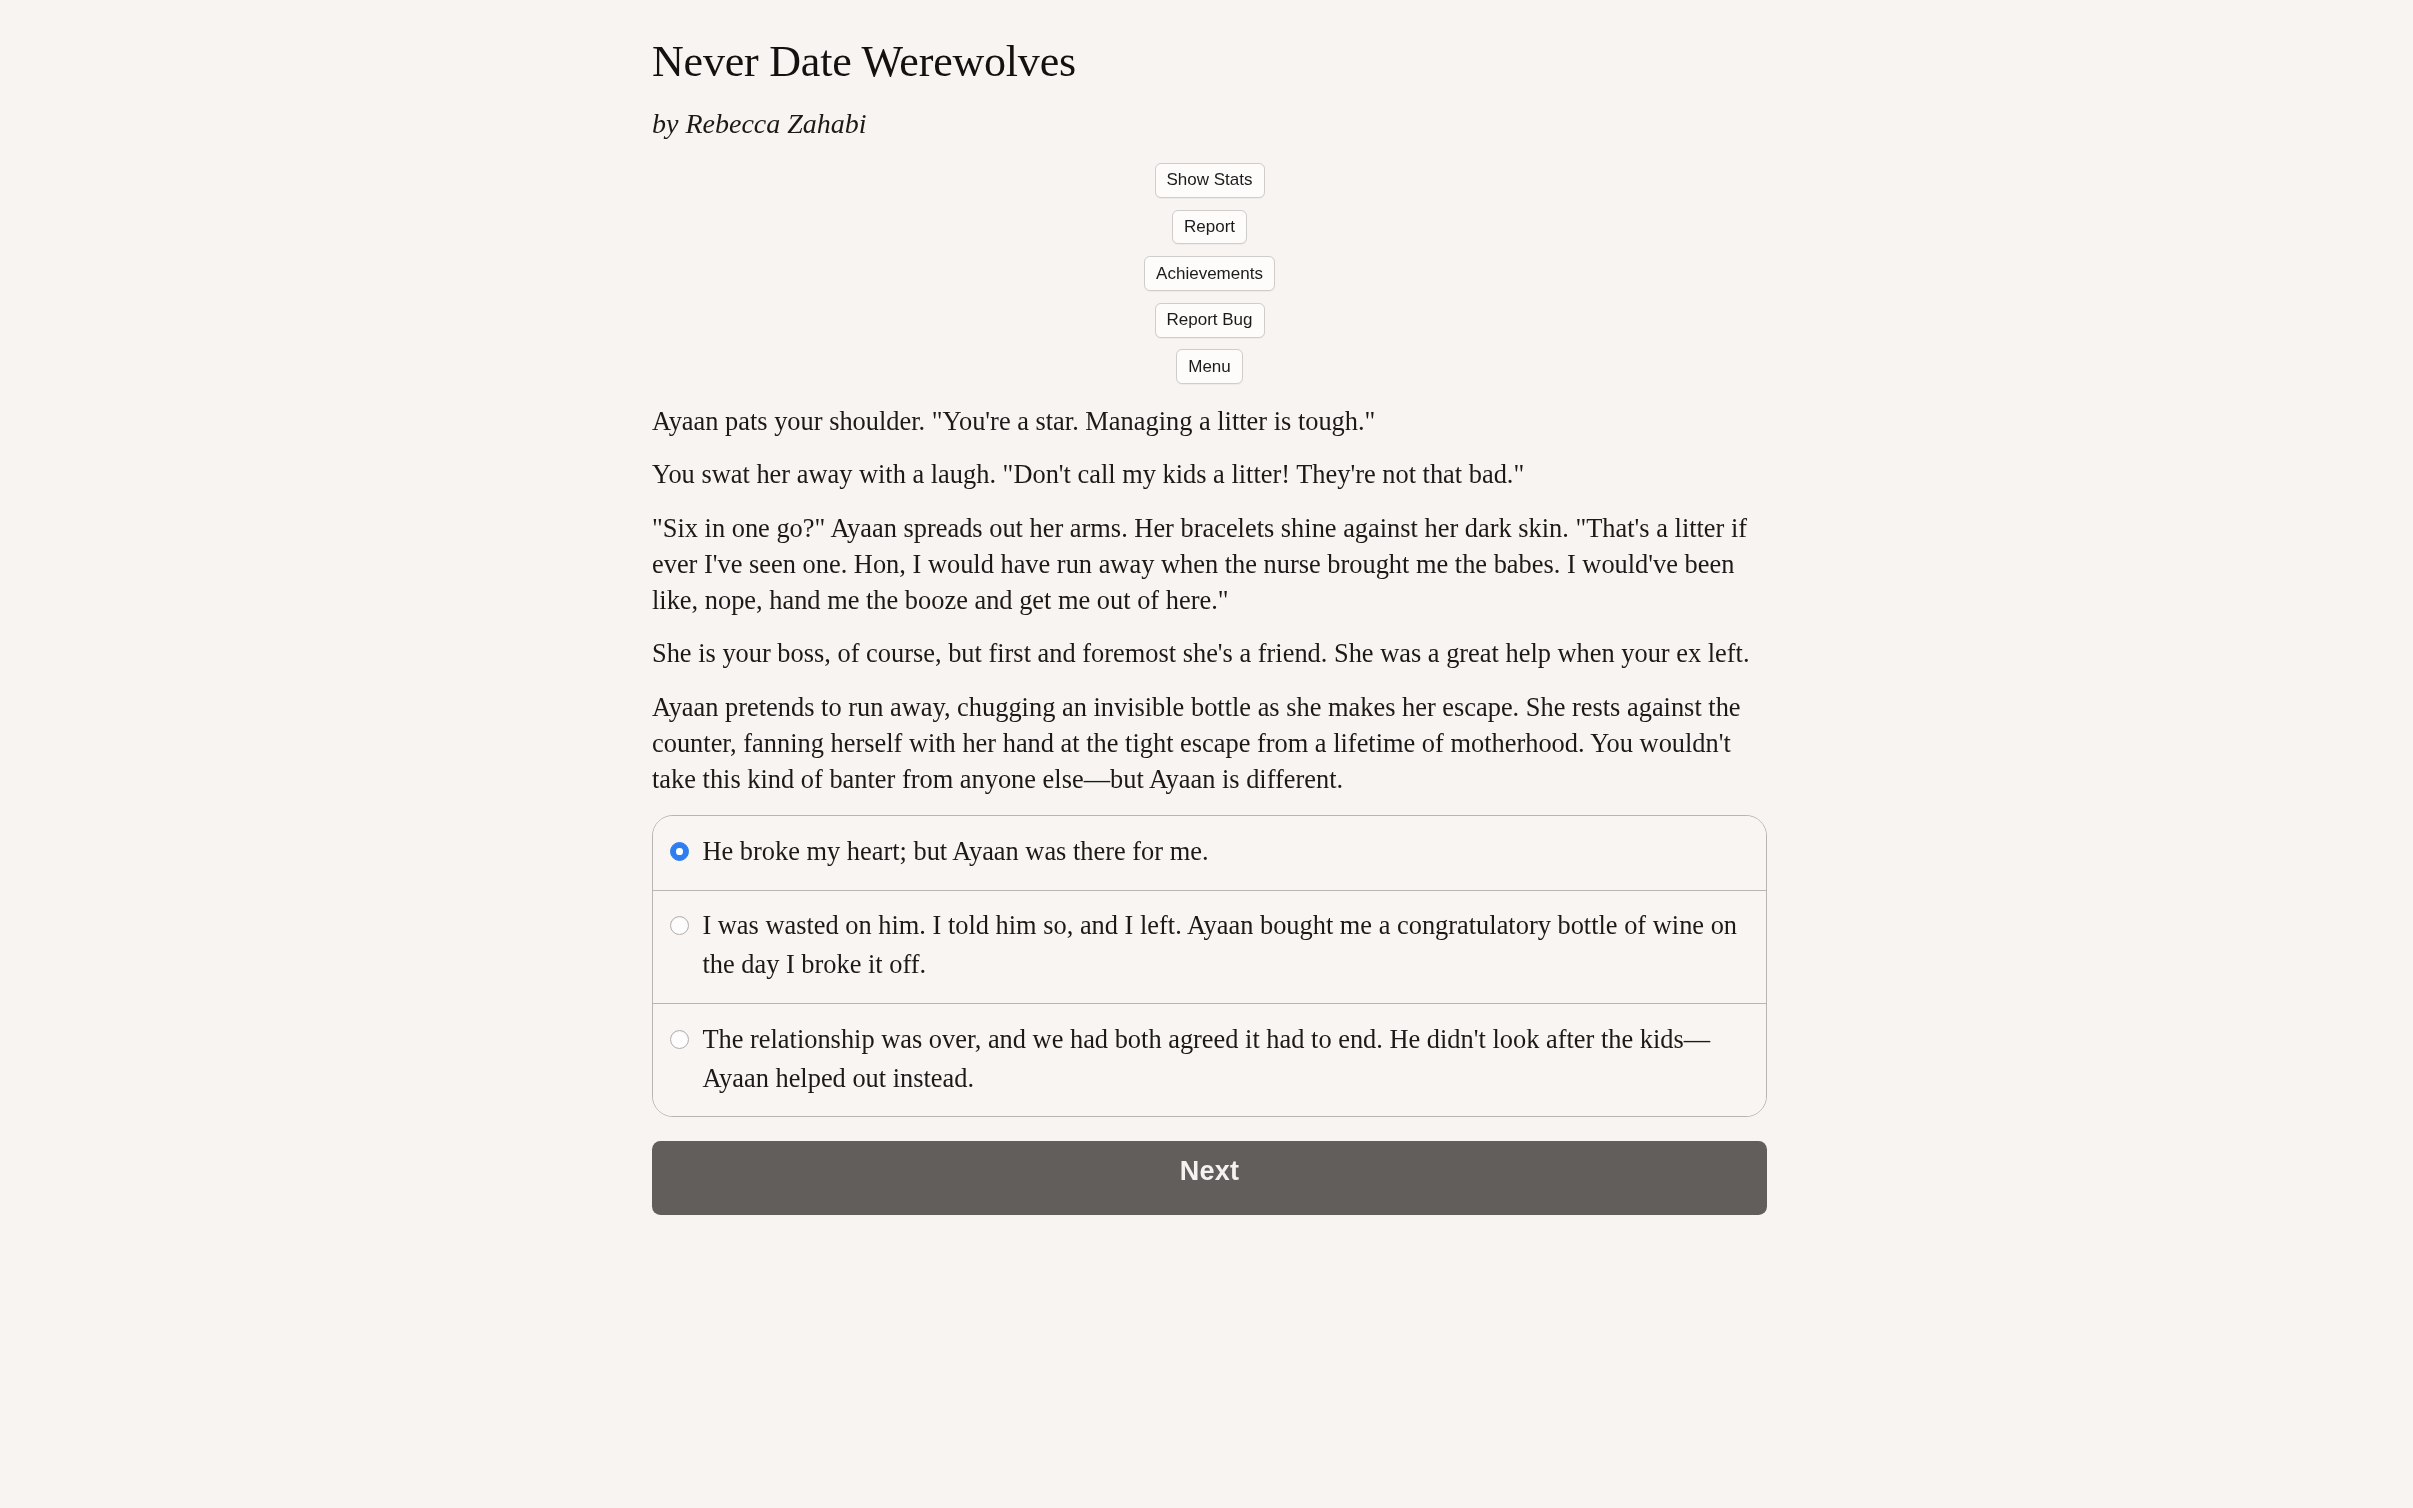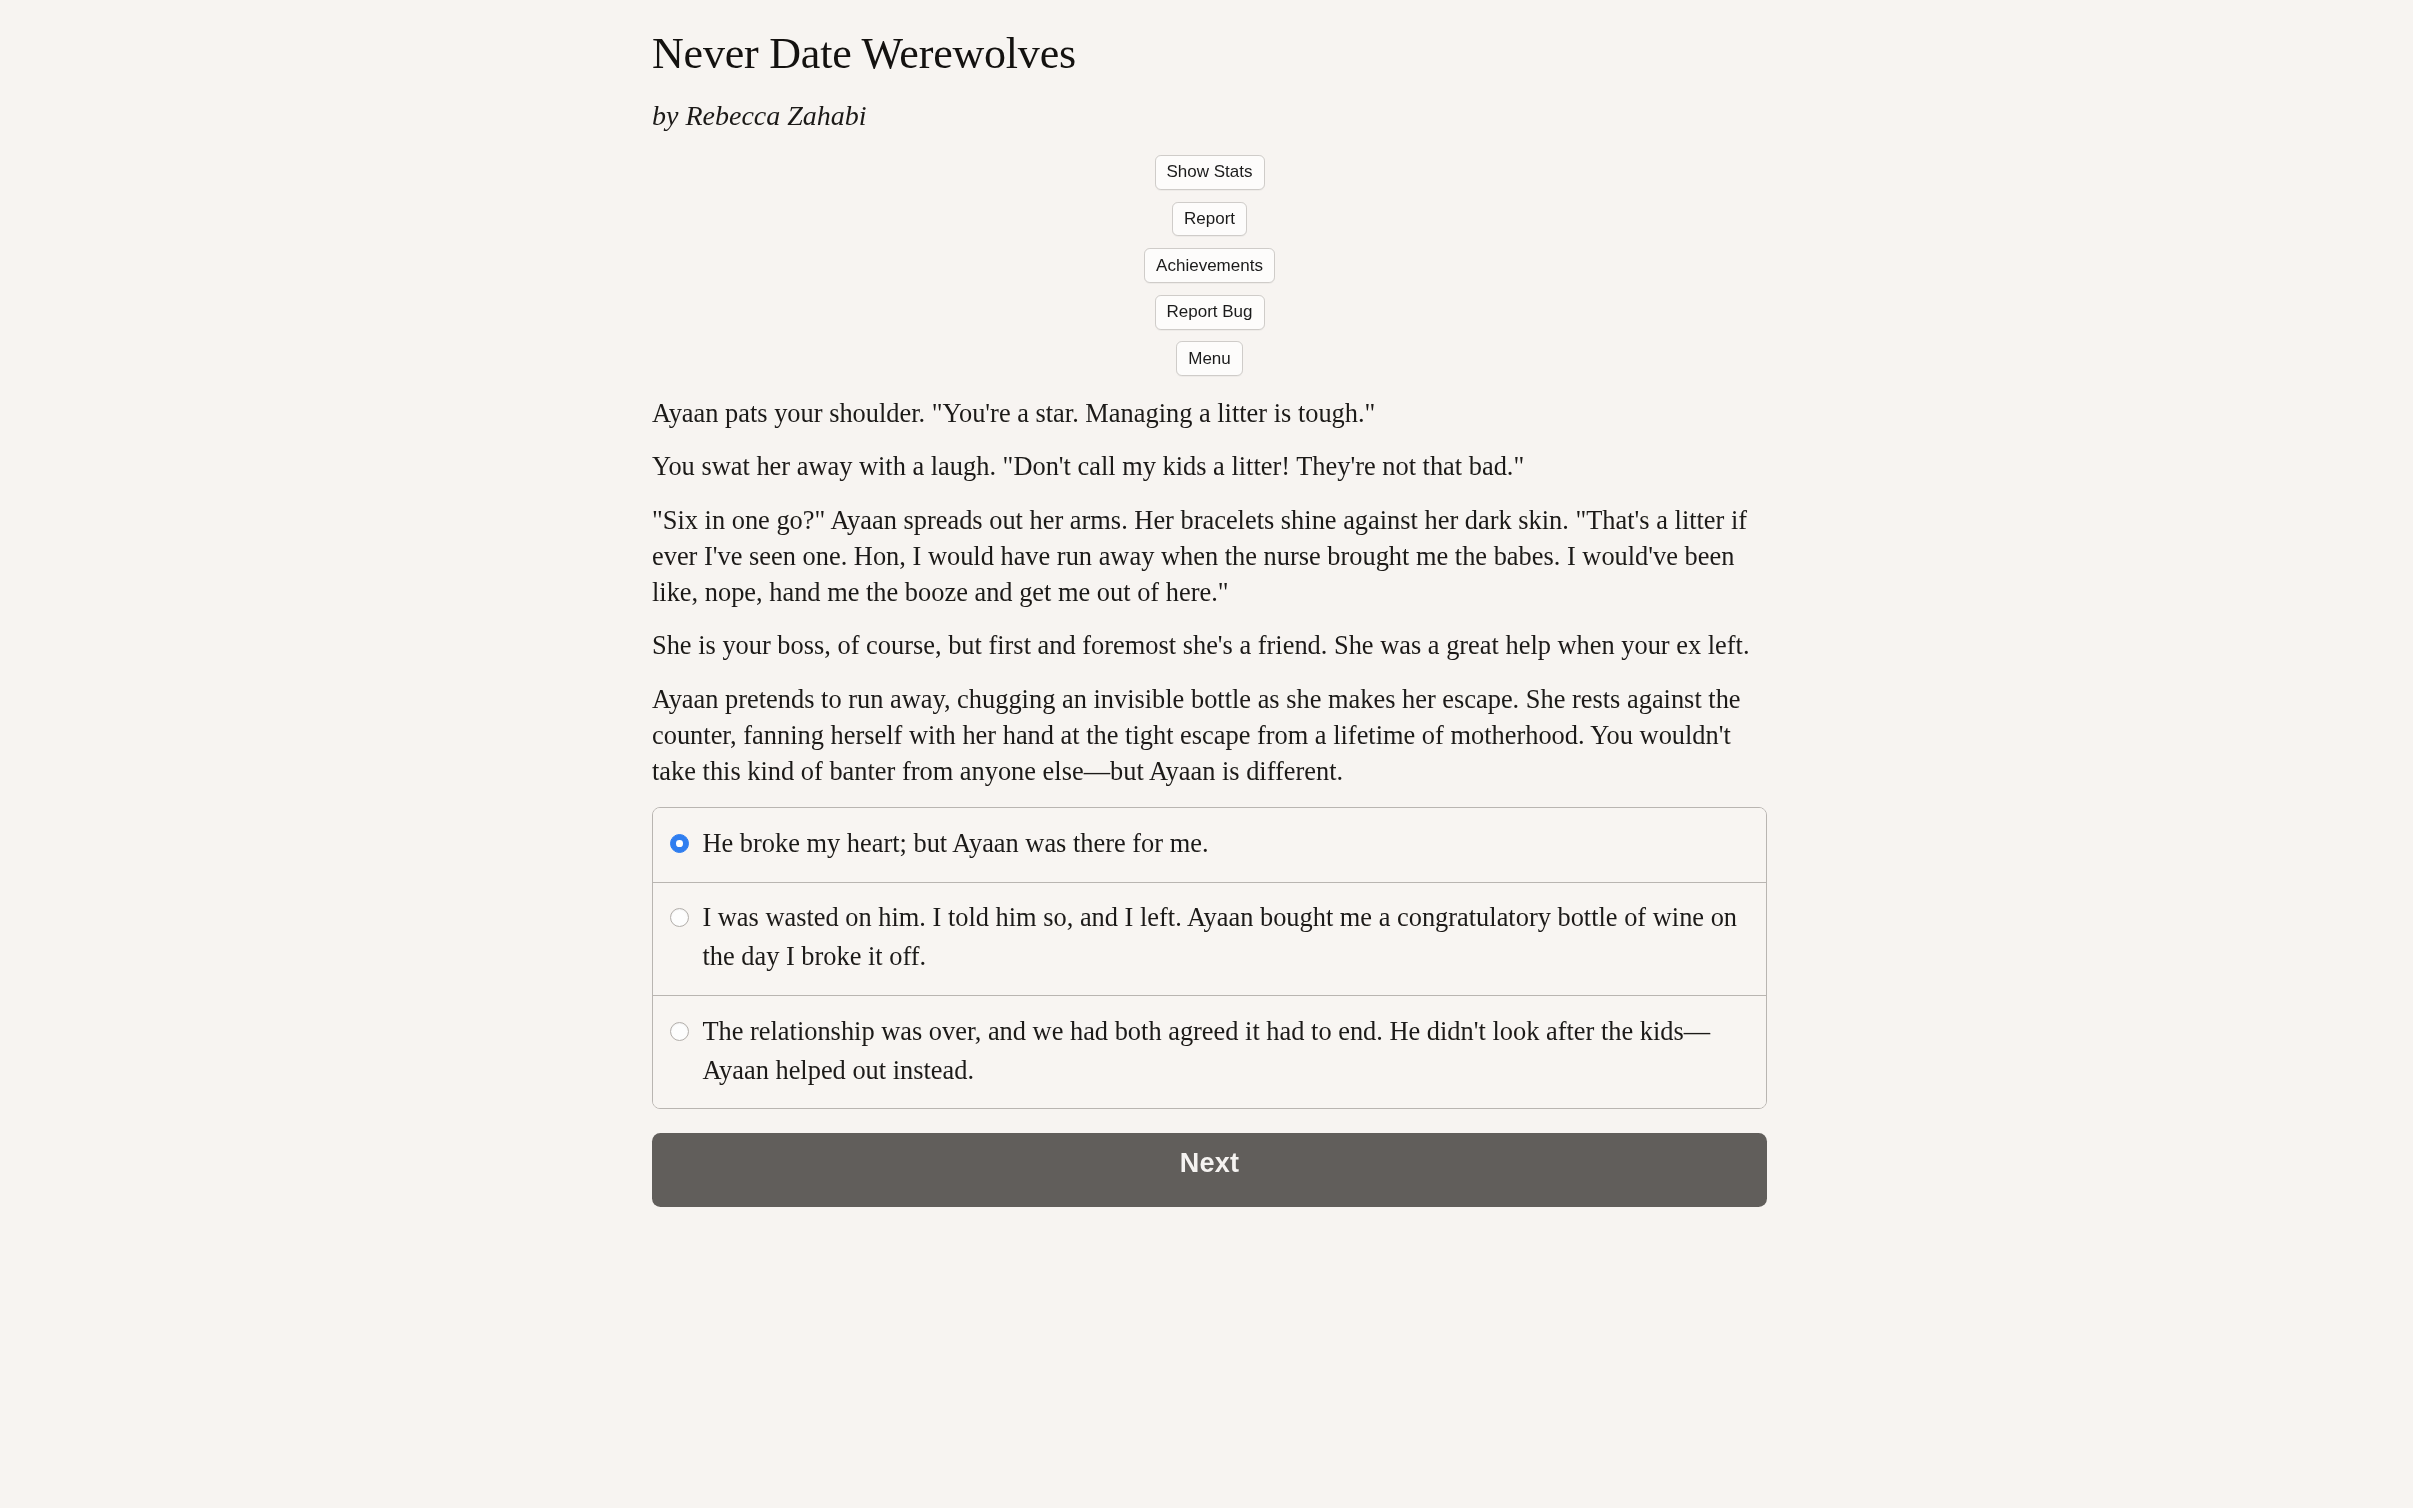--- a/index.html
+++ b/index.html
@@ -20,21 +20,21 @@
   .page {
     width: 2413px;
     height: 1508px;
     position: relative;
     background: #f7f4f1;
   }
 
   .column {
     position: absolute;
     left: 652px;
-    top: 0;
+    top: 8px;
     width: 1115px;
   }
 
   
   .story-title {
     font-family: "Liberation Serif", "DejaVu Serif", serif;
     font-size: 44px;
     font-weight: 400;
     line-height: 1.12;
     letter-spacing: -0.2px;
@@ -86,21 +86,21 @@
     line-height: 36px;
     color: #1c1a18;
     margin: 0 0 17.6px 0;
     text-align: left;
   }
 
   
   .choices {
     margin-top: 18.4px;
     border: 0.8px solid #b9b5b1;
-    border-radius: 8px;
+    border-radius: 21px;
     background: #f8f5f2;
     overflow: hidden;
   }
   .choice {
     display: flex;
     flex-direction: row;
     align-items: flex-start;
     padding: 18.4px 17px 18.4px 17px;
     border-bottom: 0.8px solid #b9b5b1;
     cursor: pointer;

